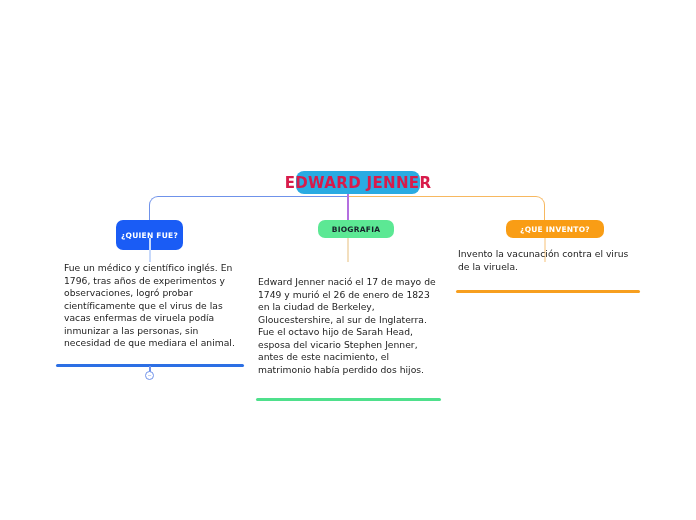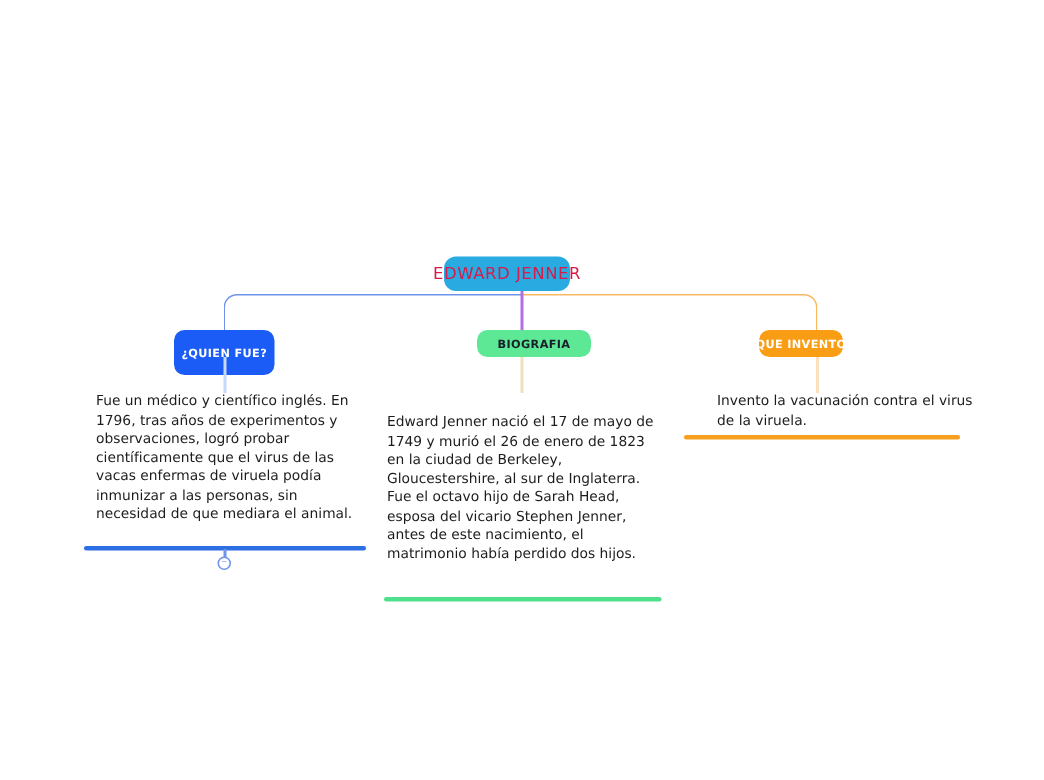--- a/index.html
+++ b/index.html
@@ -26,27 +26,27 @@
     align-items: center;
     justify-content: center;
     border-radius: 7px;
     box-sizing: border-box;
     white-space: nowrap;
     letter-spacing: 0.2px;
   }
   .node-root {
     left: 296px;
     top: 171px;
-    width: 84px;
+    width: 124px;
     height: 23px;
     background: #29abe2;
     border-radius: 8px;
     color: #d81b4a;
-    font-size: 11px;
-    font-weight: normal;
+    font-size: 15px;
+    font-weight: bold;
     letter-spacing: 0.35px;
   }
   .node-quien {
     left: 116px;
     top: 220px;
     width: 67px;
     height: 30px;
     background: #1a5cf5;
     color: #ffffff;
     font-size: 7.5px;
@@ -60,21 +60,21 @@
     height: 18px;
     background: #5ce894;
     color: #17202a;
     font-size: 7.5px;
     font-weight: bold;
     letter-spacing: 0.25px;
   }
   .node-invento {
     left: 506px;
     top: 220px;
-    width: 56px;
+    width: 98px;
     height: 18px;
     background: #f99d15;
     color: #ffffff;
     font-size: 7.5px;
     font-weight: bold;
     letter-spacing: 0.25px;
   }
 
   
   .conn {
@@ -122,21 +122,21 @@
   
   .para {
     position: absolute;
     font-size: 9.2px;
     line-height: 12.55px;
     color: #1c1c1c;
     letter-spacing: 0.01px;
   }
   .para-quien   { left: 64px;  top: 262px; width: 176px; }
   .para-bio     { left: 258px; top: 276px; width: 180px; }
-  .para-invento { left: 458px; top: 262px; width: 180px; margin-left: 20px; }
+  .para-invento { left: 458px; top: 248px; width: 180px; }
 
   
   .underline {
     position: absolute;
     height: 3.2px;
     border-radius: 1.6px;
   }
   .ul-quien   { left: 56px;  top: 364px; width: 188px; background: #2c6fe4; }
   .ul-bio     { left: 256px; top: 398px; width: 185px; background: #4fe08c; }
   .ul-invento { left: 456px; top: 290px; width: 184px; background: #f79f1f; }

